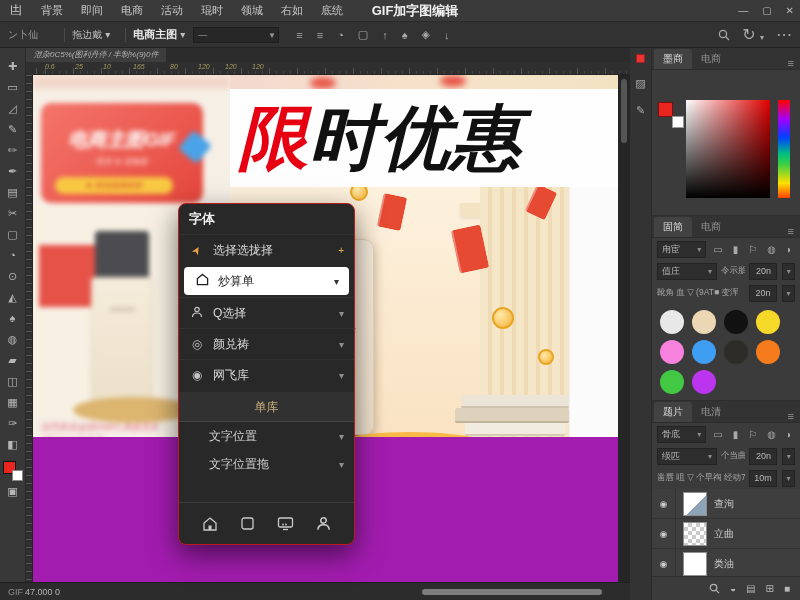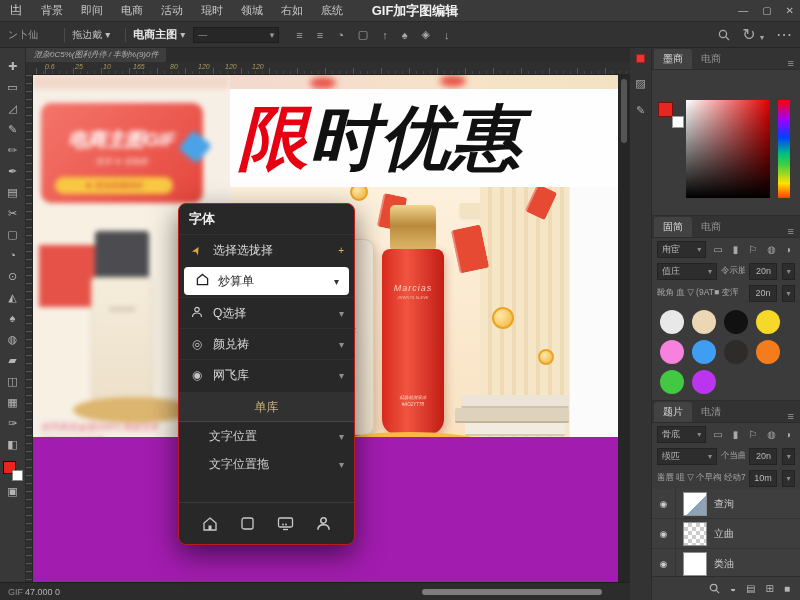--- a/index.html
+++ b/index.html
@@ -415,31 +415,20 @@
           <div class="phone">
             <div class="cam1"></div>
             <div class="cam2"></div>
             <div class="pb">700FC05</div>
             <div class="ps">#ANR2 DAY</div>
             <div class="pf">
               <div>NSA N-JUE</div>
               <div>#TVOUOIE</div>
             </div>
           </div>
-          <div class="bottle">
-            <div class="cap"></div>
-            <div class="bbody">
-              <div class="bb">Marcias</div>
-              <div class="bs">2RWNYS SLEVE</div>
-              <div class="bf">
-                <div>精焕幼滑采水</div>
-                <div>#AO2YT78</div>
-              </div>
-            </div>
-          </div>
           <div class="books">
             <div class="bk1"></div>
               <div class="bk2"></div>
               <div class="bk3"></div>
           </div>
           <div class="stage-top"></div>
           <div class="stage-body"></div>
           <span class="dot" style="left:95px;top:296px"></span>
           <span class="dot" style="left:129px;top:300px"></span>
           <span class="dot" style="left:163px;top:302px"></span>

